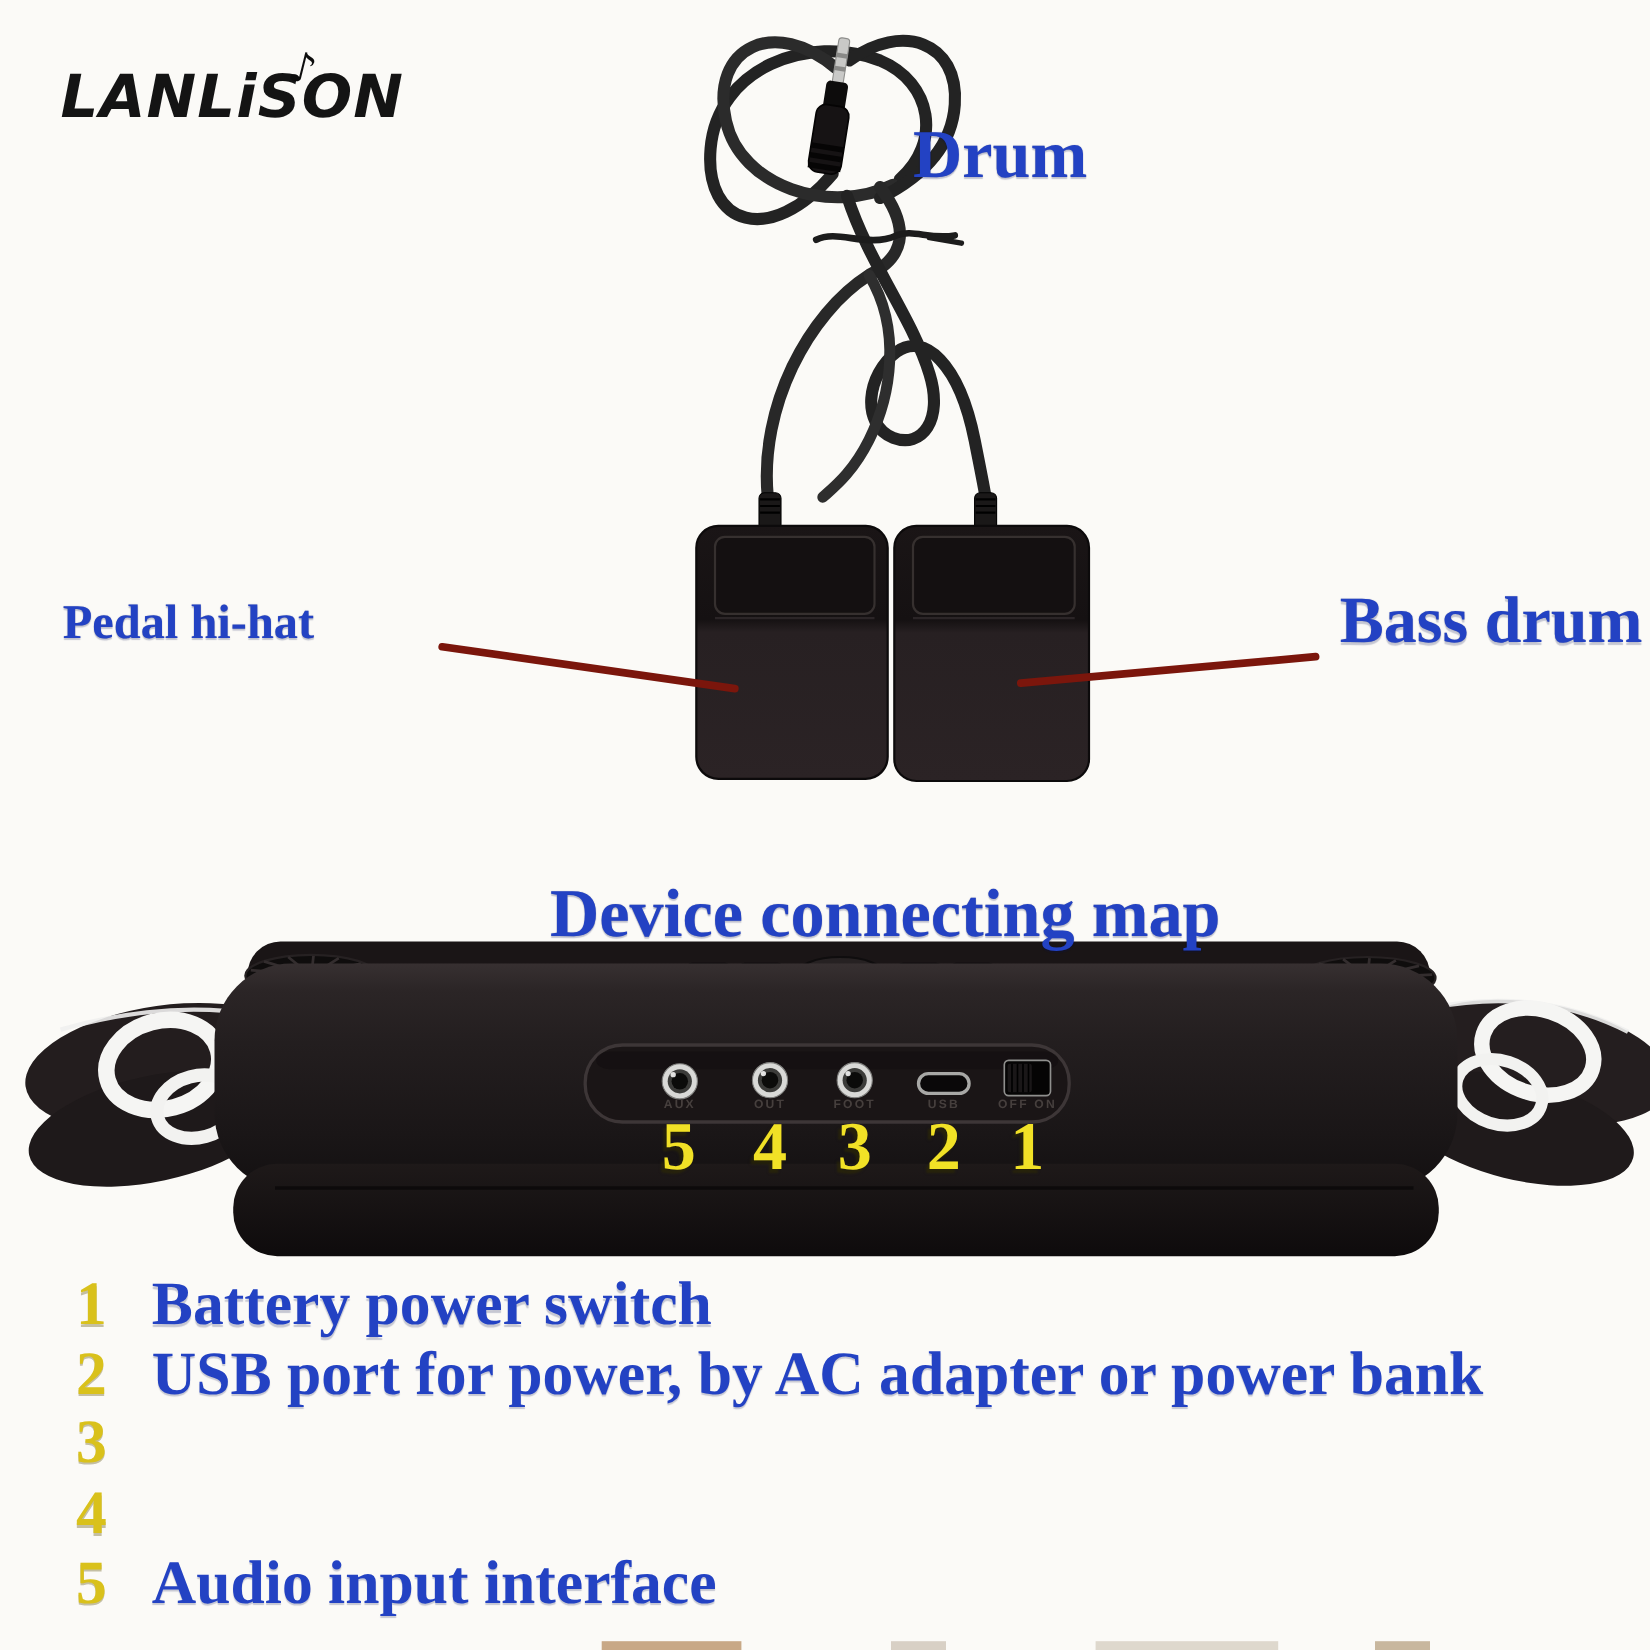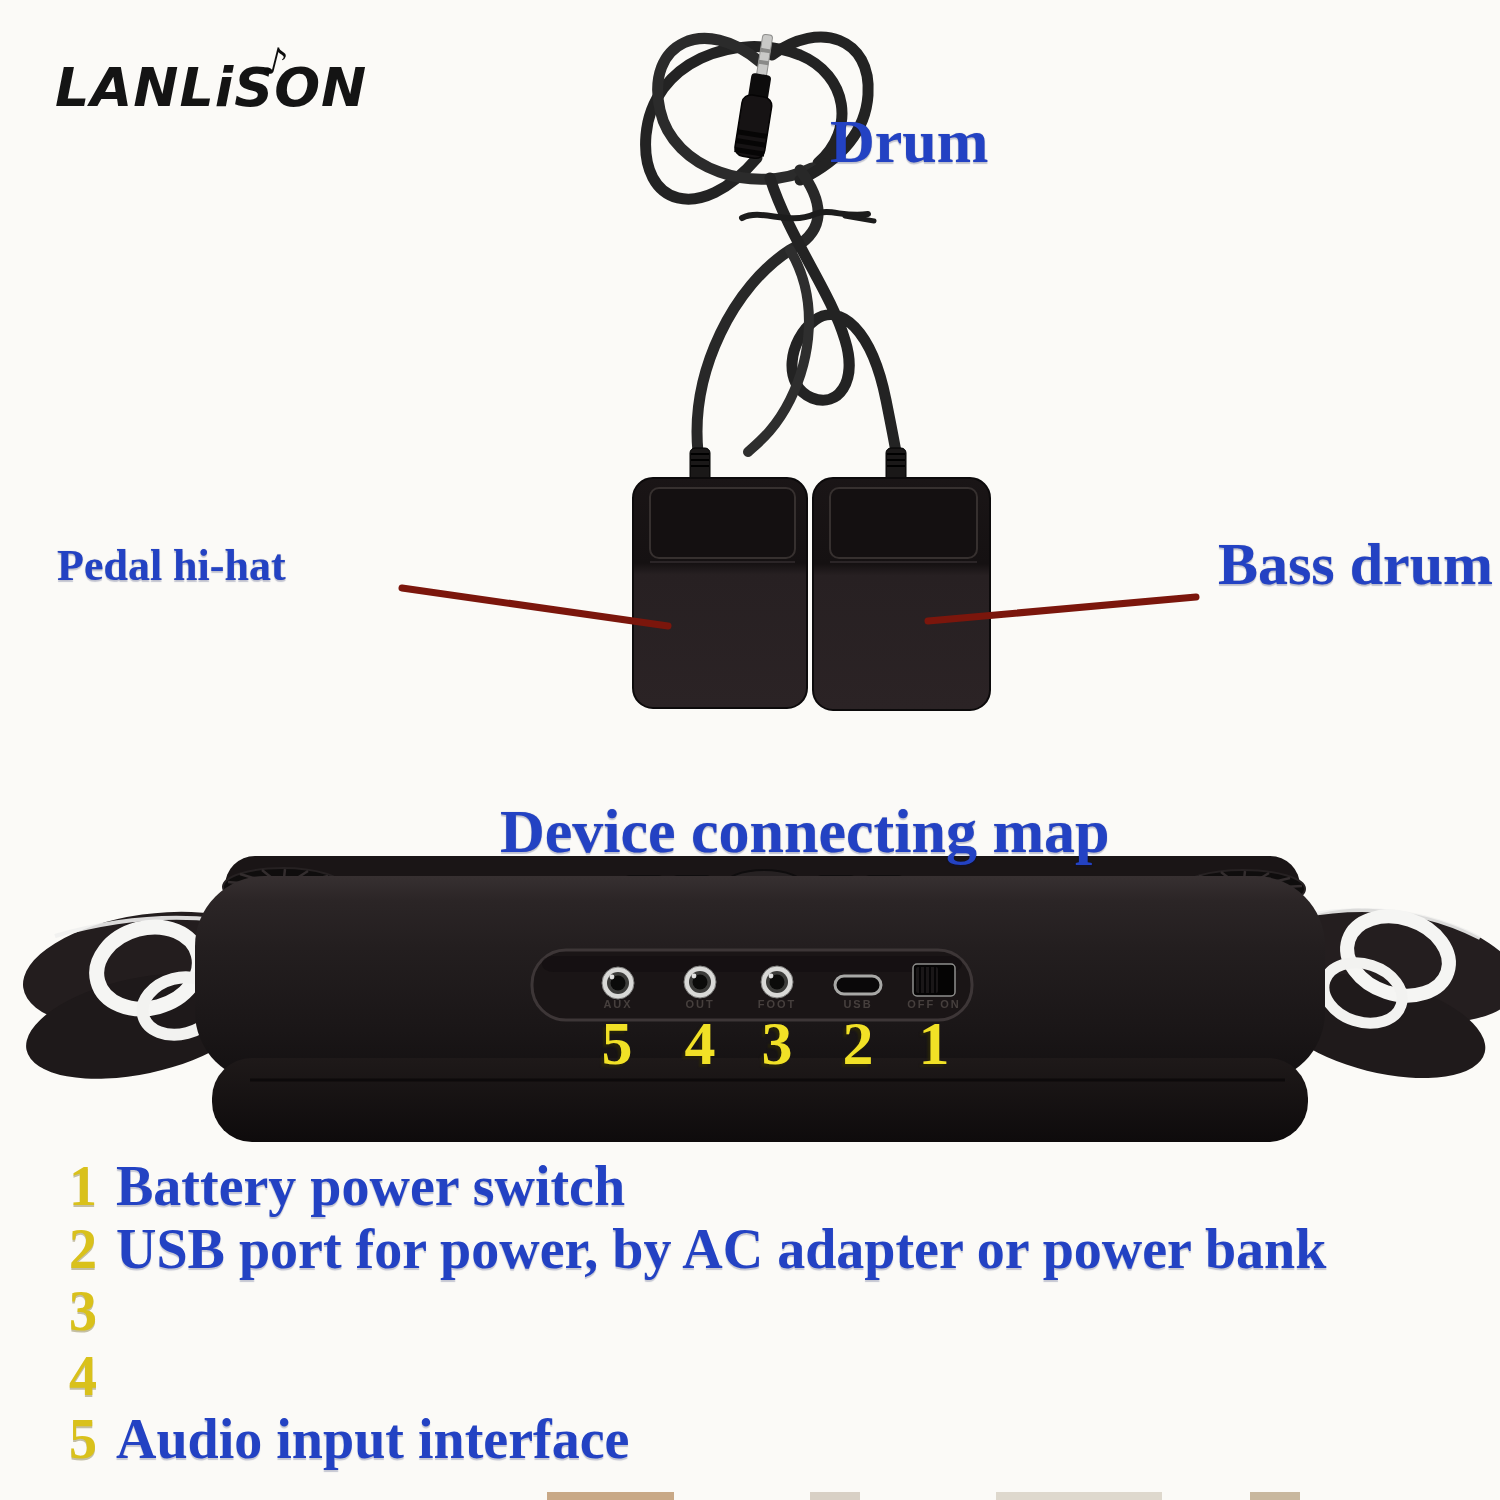--- a/index.html
+++ b/index.html
@@ -38,21 +38,21 @@
     transform:translateX(-50%);top:1012px;line-height:62px;
     text-shadow:-3px 3px 2px rgba(50,45,0,.55);
   }
   .legend-row{left:58px;height:62px;display:flex;align-items:flex-start;}
   .legend-num{
     display:inline-block;width:50px;text-align:center;
     font-size:56px;line-height:60px;font-weight:bold;color:#d9c11b;
     text-shadow:0 2px 0 rgba(95,80,5,.35);
   }
   .legend-text{
-    display:inline-block;margin-left:8px;
+    display:inline-block;margin-left:30px;
     font-size:56px;line-height:60px;font-weight:bold;color:#2342c3;
     text-shadow:0 2px 1px rgba(10,20,80,.22);white-space:nowrap;
   }
   .bottom-strip{top:1492px;height:8px;}
 </style>
 </head>
 <body>
 
 <div id="canvas">
 

